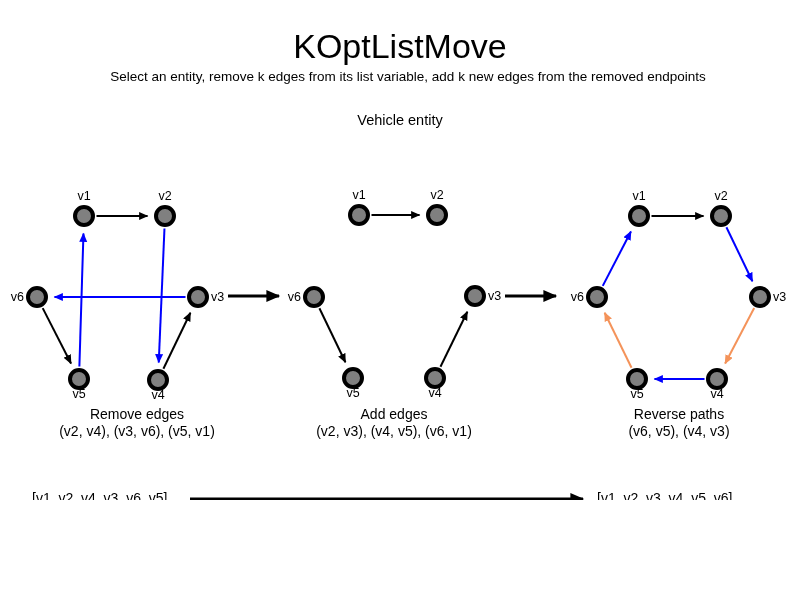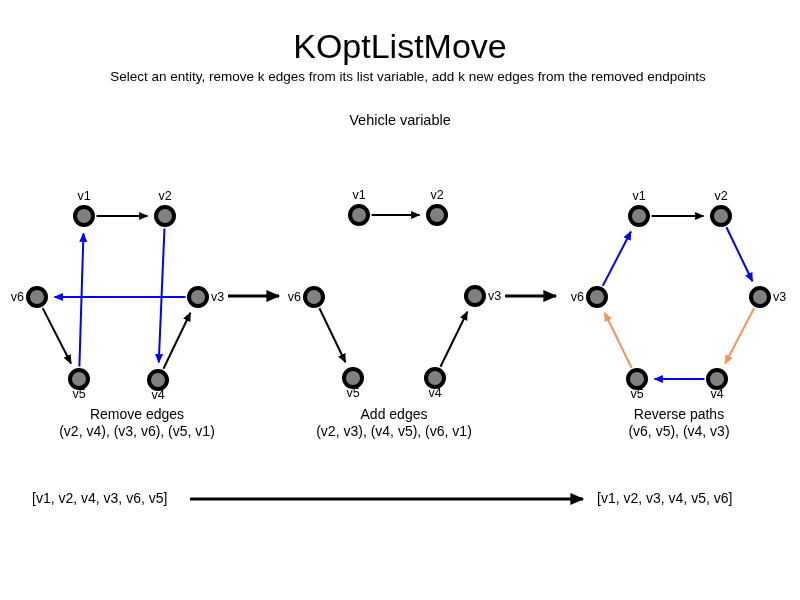--- a/index.html
+++ b/index.html
@@ -3,21 +3,21 @@
 <meta charset="utf-8">
 <style>
   html, body {
     margin: 0;
     padding: 0;
     background: #ffffff;
   }
   #page {
     position: relative;
     width: 800px;
-    height: 600px;
+    height: 500px;
     background: #ffffff;
     overflow: hidden;
     font-family: "Liberation Sans", sans-serif;
     color: #000000;
   }
   #title {
     position: absolute;
     top: 26px;
     left: 0;
     width: 800px;
@@ -67,21 +67,21 @@
     fill: #000000;
   }
 </style>
 </head>
 <body>
 
 <div id="page">
 
   <div id="title">KOptListMove</div>
   <div id="subtitle">Select an entity, remove k edges from its list variable, add k new edges from the removed endpoints</div>
-  <div id="sectionlabel">Vehicle variable</div>
+  <div id="sectionlabel">Vehicle entity</div>
 
   <svg id="canvas" width="800" height="600" viewBox="0 0 800 600" xmlns="http://www.w3.org/2000/svg">
       <defs>
         <marker id="ah-000000" markerWidth="5" markerHeight="5" refX="4.2" refY="2" orient="auto" markerUnits="strokeWidth">
           <path d="M0,0 L4.6,2 L0,4 z" fill="#000000"></path>
         </marker>
         <marker id="ah-0000FF" markerWidth="5" markerHeight="5" refX="4.2" refY="2" orient="auto" markerUnits="strokeWidth">
           <path d="M0,0 L4.6,2 L0,4 z" fill="#0000FF"></path>
         </marker>
         <marker id="ah-F4935A" markerWidth="5" markerHeight="5" refX="4.2" refY="2" orient="auto" markerUnits="strokeWidth">

